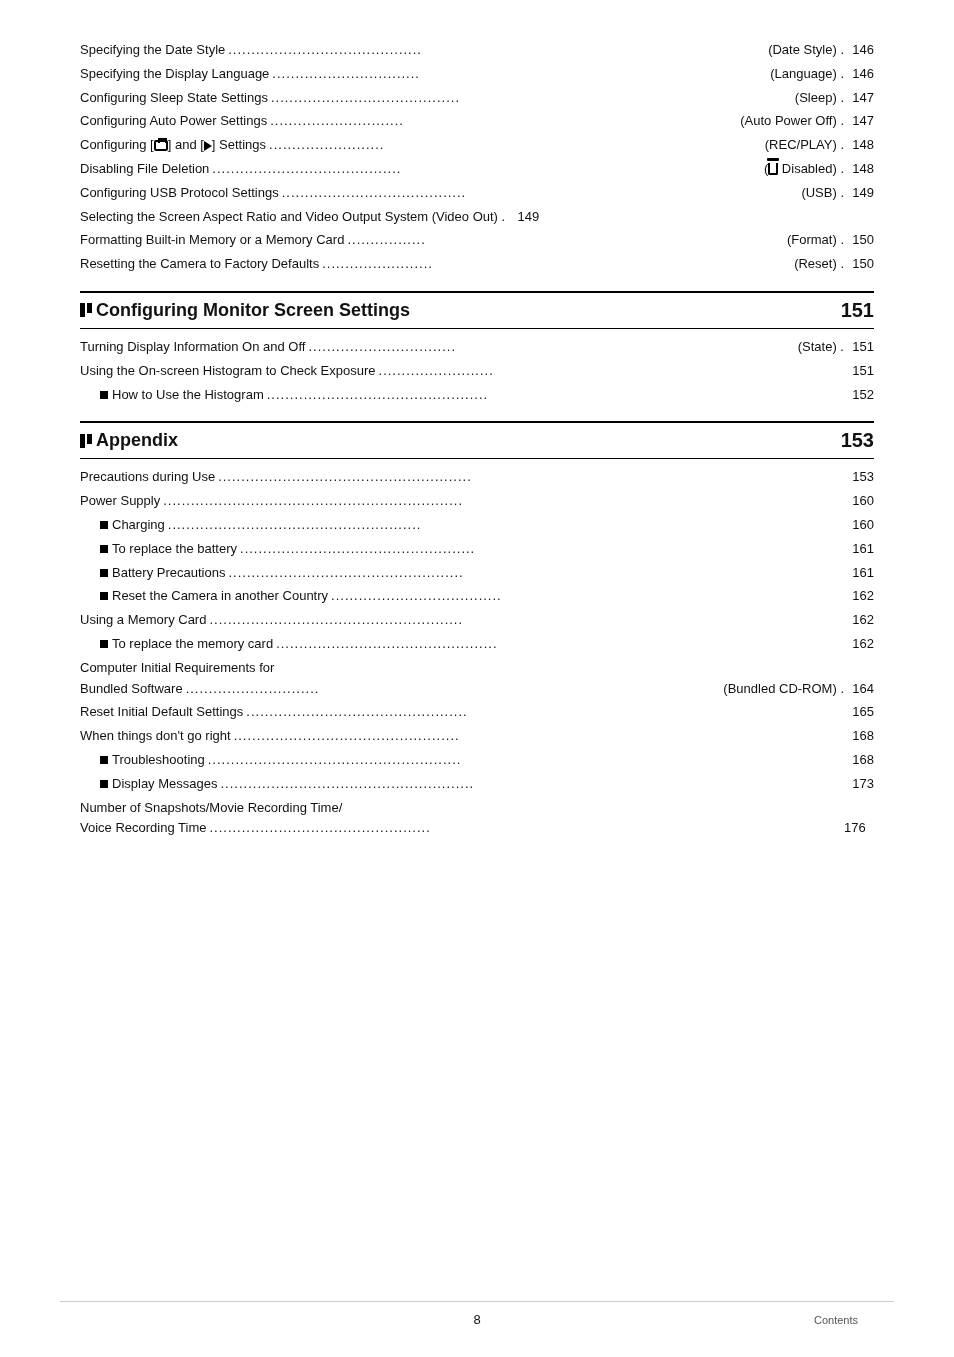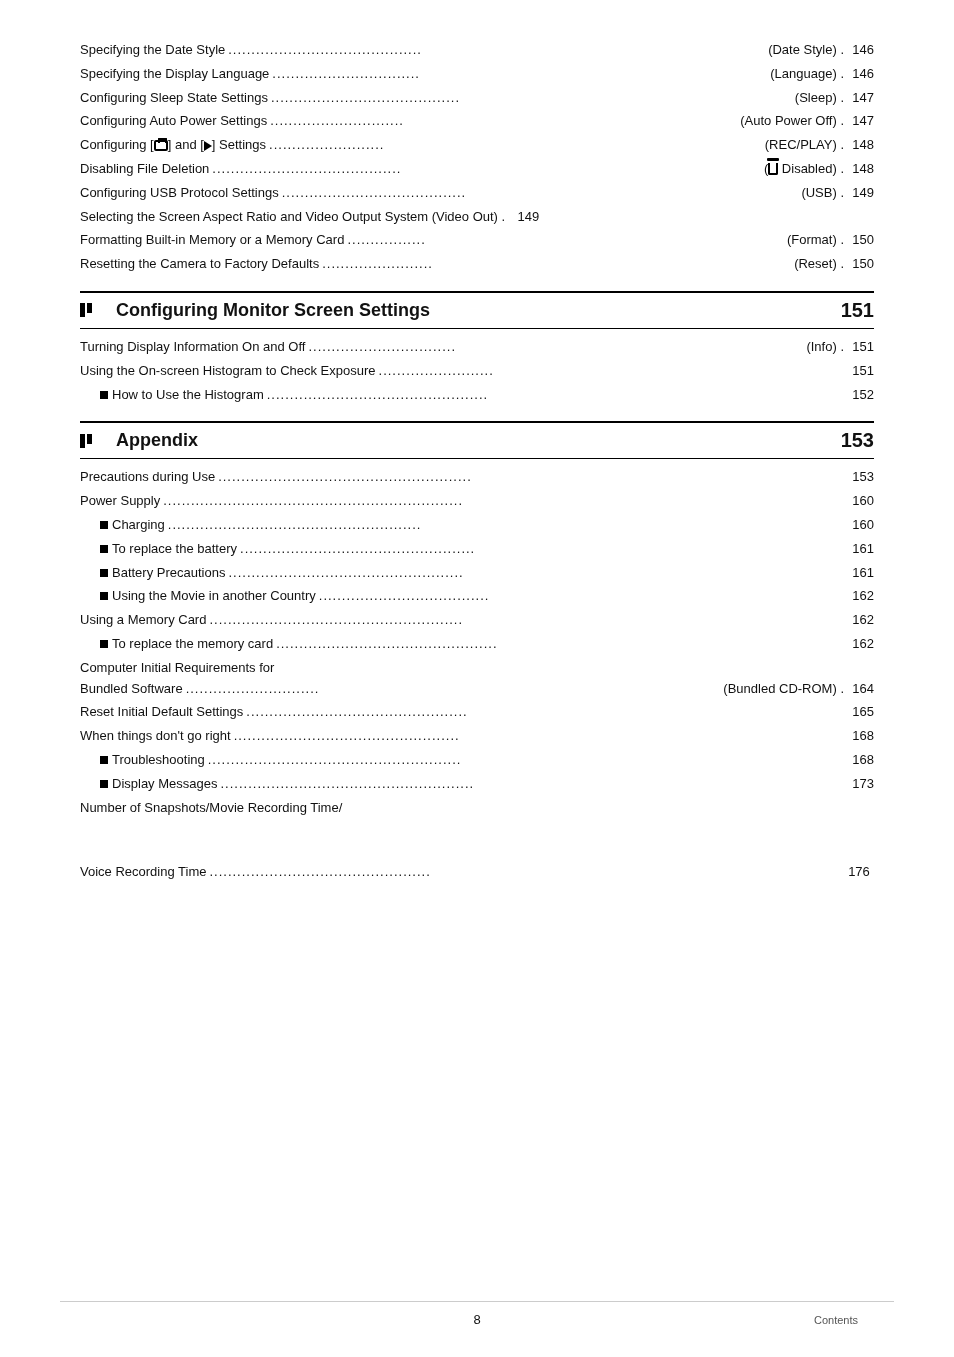--- a/index.html
+++ b/index.html
@@ -49,21 +49,21 @@
       border-top: 2px solid #000;
       border-bottom: 1px solid #000;
       padding: 6px 0;
       margin: 16px 0 8px 0;
     }
     .section-header .section-title {
       font-size: 18px;
       font-weight: bold;
       display: flex;
       align-items: center;
-      gap: 24px;
+      gap: 4px;
     }
     .section-header .section-num {
       font-size: 20px;
       font-weight: bold;
     }
     .bar-icon {
       display: inline-flex;
       gap: 2px;
     }
     .bar-icon .bar {
@@ -243,21 +243,21 @@
       <span>Configuring Monitor Screen Settings</span>
     </div>
     <div class="section-num">151</div>
   </div>
 
   <div>
 
     <div class="toc-entry">
       <span class="entry-text">Turning Display Information On and Off</span>
       <span class="dots">................................</span>
-      <span class="entry-text">(Info) .</span>
+      <span class="entry-text">(State) .</span>
       <span class="page-num">151</span>
     </div>
 
     <div class="toc-entry">
       <span class="entry-text">Using the On-screen Histogram to Check Exposure</span>
       <span class="dots">.........................</span>
       <span class="page-num">151</span>
     </div>
 
     <div class="toc-entry sub-entry">
@@ -310,21 +310,21 @@
 
     <div class="toc-entry sub-entry">
       <span class="square-bullet"></span>
       <span class="entry-text">Battery Precautions</span>
       <span class="dots">...................................................</span>
       <span class="page-num">161</span>
     </div>
 
     <div class="toc-entry sub-entry">
       <span class="square-bullet"></span>
-      <span class="entry-text">Using the Movie in another Country</span>
+      <span class="entry-text">Reset the Camera in another Country</span>
       <span class="dots">.....................................</span>
       <span class="page-num">162</span>
     </div>
 
     <div class="toc-entry">
       <span class="entry-text">Using a Memory Card</span>
       <span class="dots">.......................................................</span>
       <span class="page-num">162</span>
     </div>
 
@@ -373,21 +373,21 @@
       <span class="page-num">173</span>
     </div>
 
     <div style="margin-bottom:3px; line-height:1.6;">
       <div style="display:flex; align-items:baseline;">
         <span>Number of Snapshots/Movie Recording Time/</span>
       </div>
       <div style="display:flex; align-items:baseline;">
         <span>Voice Recording Time</span>
         <span class="dots" style="flex:1; overflow:hidden; margin:0 3px; letter-spacing:1px;">................................................</span>
-        <span class="page-num" style="min-width:30px; text-align:center;margin-top:44px;">176</span>
+        <span class="page-num" style="min-width:30px; text-align:left;">176</span>
       </div>
     </div>
 
 
   </div>
 
   <div class="footer-line"></div>
   <div class="footer">
     <span class="footer-page-num">8</span>
     <span class="footer-label">Contents</span>

